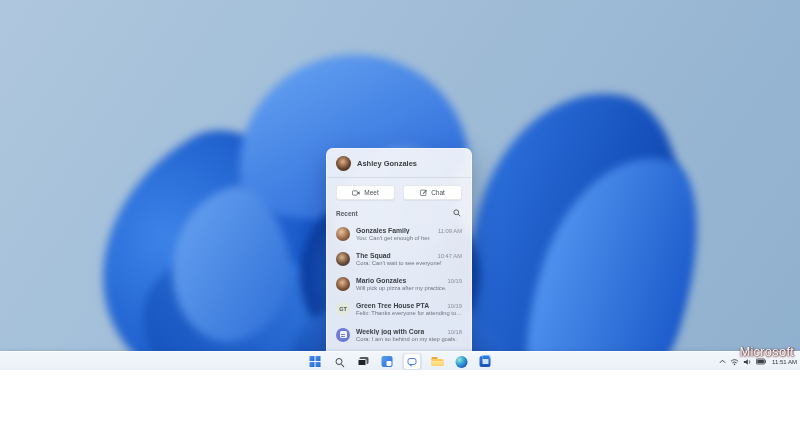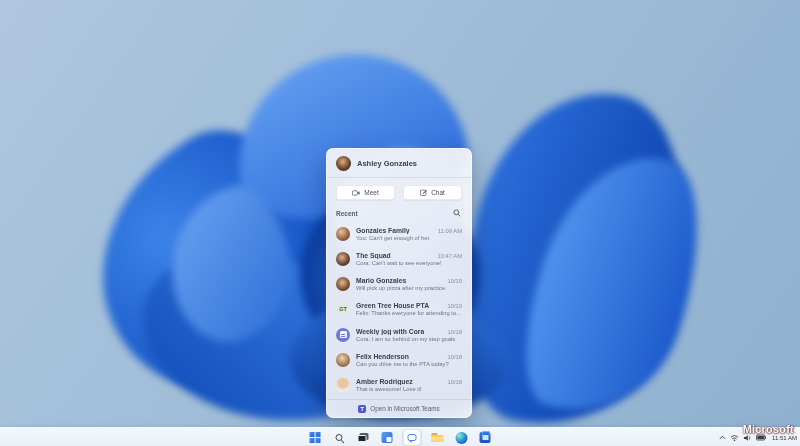--- a/index.html
+++ b/index.html
@@ -1,19 +1,19 @@
 <!DOCTYPE html>
 <html><head>
 <meta charset="utf-8">
 <style>
   * { margin:0; padding:0; box-sizing:border-box; }
   html,body { width:800px; height:446px; overflow:hidden; }
   body { font-family:"Liberation Sans", sans-serif; }
 
-  .screen { position:relative; width:800px; height:446px; overflow:hidden;
+  .screen { position:relative; width:800px; height:370px; overflow:hidden;
             background:linear-gradient(125deg,#aec7de 0%,#a0bcd7 45%,#8fb0ce 100%); }
 
   
   .bloom { position:absolute; inset:0; }
   .bloom div { position:absolute; filter:blur(4px); }
   .b1 { left:95px; top:140px; width:250px; height:240px; transform:rotate(-30deg);
         background:radial-gradient(ellipse at 35% 30%,#3c83e8,#1453c4 70%);
         border-radius:65% 35% 60% 40%/55% 65% 35% 45%; }
   .b2 { left:235px; top:55px; width:230px; height:160px; transform:rotate(-8deg);
         background:linear-gradient(160deg,#66a3f2,#2766d8);
@@ -132,21 +132,21 @@
     background:linear-gradient(180deg,#2f7de6,#1553b8); position:relative; }
   .store-glyph::before { content:""; position:absolute; left:2px; top:-1.5px; width:7px; height:3px;
     border:1px solid #7fb4f2; border-bottom:none; border-radius:2px 2px 0 0; }
   .store-glyph::after { content:""; position:absolute; left:2.5px; top:3px; width:6px; height:5px;
     background:#cfe3fb; border-radius:0.5px; }
 
   .tb-tray { position:absolute; right:3px; top:0; height:19px; display:flex; align-items:center; gap:4px; }
   .tray-icon { display:flex; align-items:center; justify-content:center; cursor:pointer; }
   .tray-clock { font-size:6px; color:#2f3338; text-align:right; line-height:1; cursor:pointer; padding-left:2px; }
 
-  .watermark { position:absolute; right:6px; bottom:11px; font-size:11px; font-weight:700;
+  .watermark { position:absolute; right:6px; bottom:11px; font-size:13px; font-weight:400;
     color:#ffffff; letter-spacing:0.2px;
     text-shadow:0 0 1px rgba(95,35,35,0.95), 0 1px 2px rgba(95,35,35,0.75), 1px 0 1px rgba(95,35,35,0.6);
     pointer-events:none; }
 </style>
 </head>
 <body>
 
 <div class="screen">
 
   <div class="bloom">

